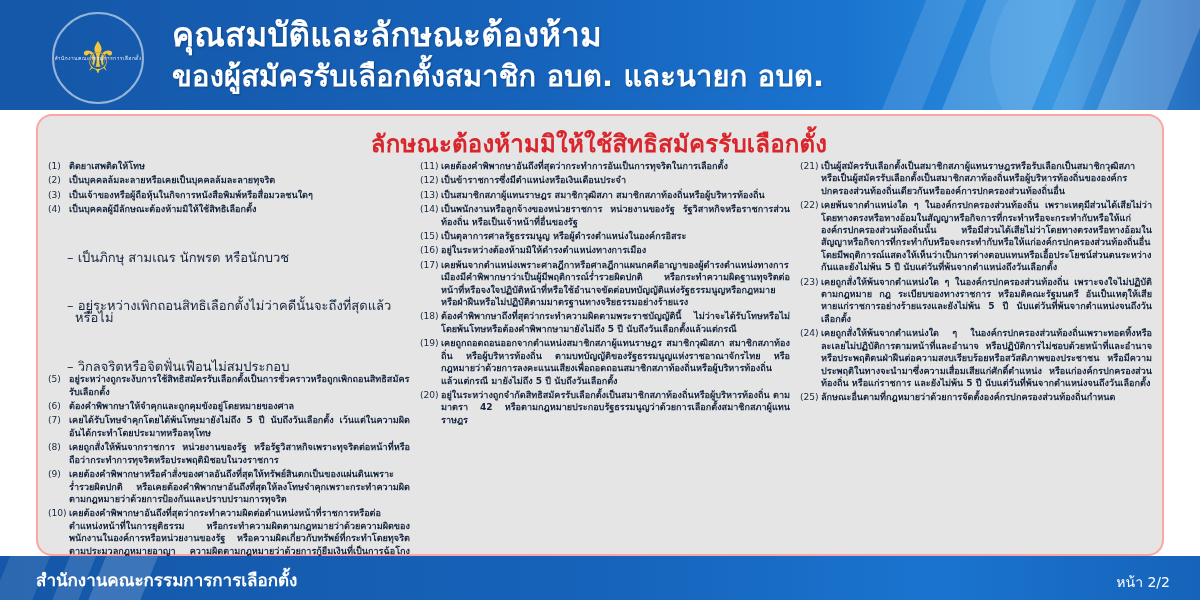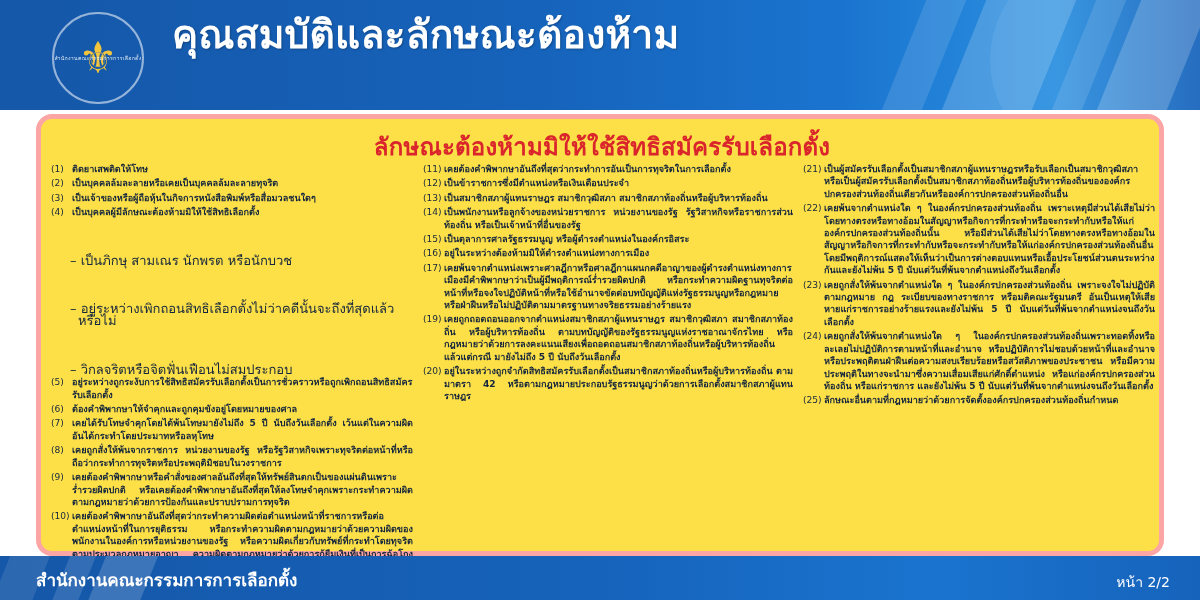--- a/index.html
+++ b/index.html
@@ -93,21 +93,21 @@
   }
 
   .title-block {
     position: absolute;
     left: 172px;
     top: 14px;
     width: 1000px;
   }
   .title-line1 {
     color: #ffffff;
-    font-size: 39px;
+    font-size: 33px;
     font-weight: bold;
     line-height: 42px;
     letter-spacing: .2px;
     text-shadow: 1px 1px 2px rgba(0,0,0,.25);
   }
   .title-line2 {
     color: #ffffff;
     font-size: 29px;
     font-weight: bold;
     line-height: 40px;
@@ -115,22 +115,22 @@
     text-shadow: 1px 1px 2px rgba(0,0,0,.25);
   }
 
   
   .card {
     position: absolute;
     left: 36px;
     top: 114px;
     width: 1128px;
     height: 442px;
-    background: #fde047;
-    border: 5px solid #fca5a5;
+    background: #e5e5e5;
+    border: 2px solid #fca5a5;
     border-radius: 16px;
     box-sizing: border-box;
   }
   .card-title {
     position: absolute;
     left: 0;
     top: 8px;
     width: 1122px;
     text-align: center;
     color: #d9252b;
@@ -231,20 +231,21 @@
     <div class="header-stripe hs4"></div>
 
     <div class="seal">
       <div class="seal-ring"></div>
       <div class="seal-emblem">⚜</div>
       <div class="seal-text">สำนักงานคณะกรรมการการเลือกตั้ง</div>
     </div>
 
     <div class="title-block">
       <div class="title-line1">คุณสมบัติและลักษณะต้องห้าม</div>
+      <div class="title-line2">ของผู้สมัครรับเลือกตั้งสมาชิก อบต. และนายก อบต.</div>
     </div>
   </div>
 
   <div class="card">
     <div class="card-title">ลักษณะต้องห้ามมิให้ใช้สิทธิสมัครรับเลือกตั้ง</div>
     <div class="columns" id="columns">
         <div class="col">
           <div class="item">
             <span class="num">(1)</span>
             <span class="txt">ติดยาเสพติดให้โทษ</span>
@@ -310,20 +311,24 @@
             <span class="num">(15)</span>
             <span class="txt">เป็นตุลาการศาลรัฐธรรมนูญ หรือผู้ดำรงตำแหน่งในองค์กรอิสระ</span>
           </div>
           <div class="item">
             <span class="num">(16)</span>
             <span class="txt">อยู่ในระหว่างต้องห้ามมิให้ดำรงตำแหน่งทางการเมือง</span>
           </div>
           <div class="item">
             <span class="num">(17)</span>
             <span class="txt">เคยพ้นจากตำแหน่งเพราะศาลฎีกาหรือศาลฎีกาแผนกคดีอาญาของผู้ดำรงตำแหน่งทางการเมืองมีคำพิพากษาว่าเป็นผู้มีพฤติการณ์ร่ำรวยผิดปกติ หรือกระทำความผิดฐานทุจริตต่อหน้าที่หรือจงใจปฏิบัติหน้าที่หรือใช้อำนาจขัดต่อบทบัญญัติแห่งรัฐธรรมนูญหรือกฎหมาย หรือฝ่าฝืนหรือไม่ปฏิบัติตามมาตรฐานทางจริยธรรมอย่างร้ายแรง</span>
+          </div>
+          <div class="item">
+            <span class="num">(18)</span>
+            <span class="txt">ต้องคำพิพากษาถึงที่สุดว่ากระทำความผิดตามพระราชบัญญัตินี้ ไม่ว่าจะได้รับโทษหรือไม่ โดยพ้นโทษหรือต้องคำพิพากษามายังไม่ถึง 5 ปี นับถึงวันเลือกตั้งแล้วแต่กรณี</span>
           </div>
           <div class="item">
             <span class="num">(19)</span>
             <span class="txt">เคยถูกถอดถอนออกจากตำแหน่งสมาชิกสภาผู้แทนราษฎร สมาชิกวุฒิสภา สมาชิกสภาท้องถิ่น หรือผู้บริหารท้องถิ่น ตามบทบัญญัติของรัฐธรรมนูญแห่งราชอาณาจักรไทย หรือกฎหมายว่าด้วยการลงคะแนนเสียงเพื่อถอดถอนสมาชิกสภาท้องถิ่นหรือผู้บริหารท้องถิ่น แล้วแต่กรณี มายังไม่ถึง 5 ปี นับถึงวันเลือกตั้ง</span>
           </div>
           <div class="item">
             <span class="num">(20)</span>
             <span class="txt">อยู่ในระหว่างถูกจำกัดสิทธิสมัครรับเลือกตั้งเป็นสมาชิกสภาท้องถิ่นหรือผู้บริหารท้องถิ่น ตามมาตรา 42 หรือตามกฎหมายประกอบรัฐธรรมนูญว่าด้วยการเลือกตั้งสมาชิกสภาผู้แทนราษฎร</span>
           </div>
         </div>

